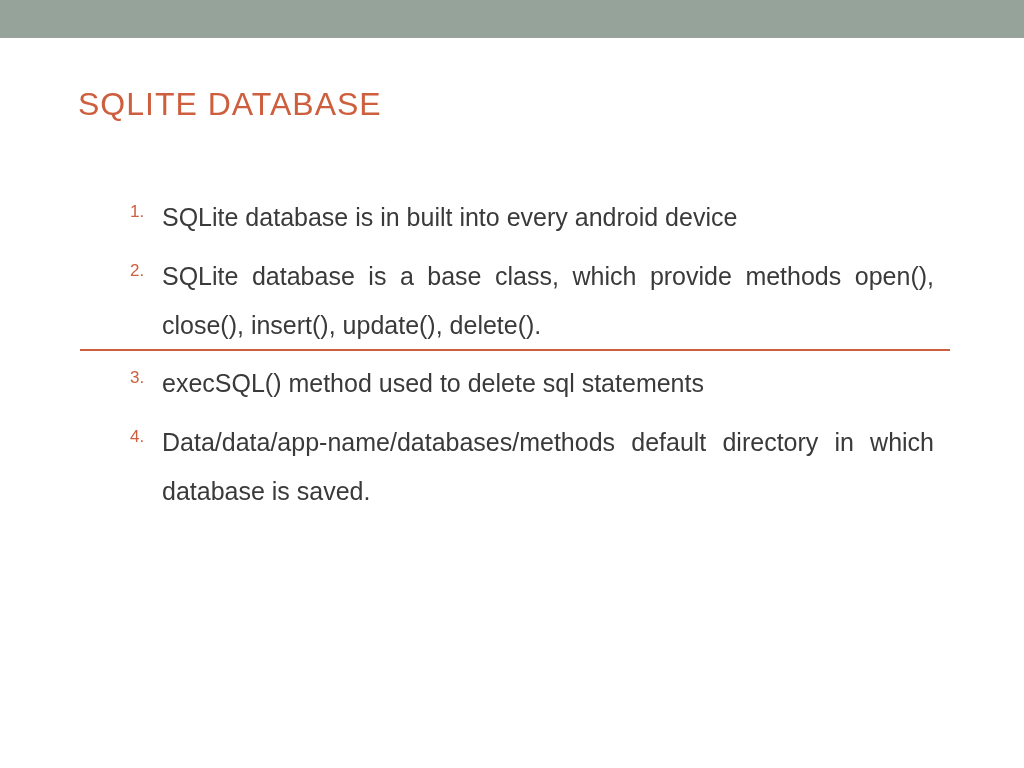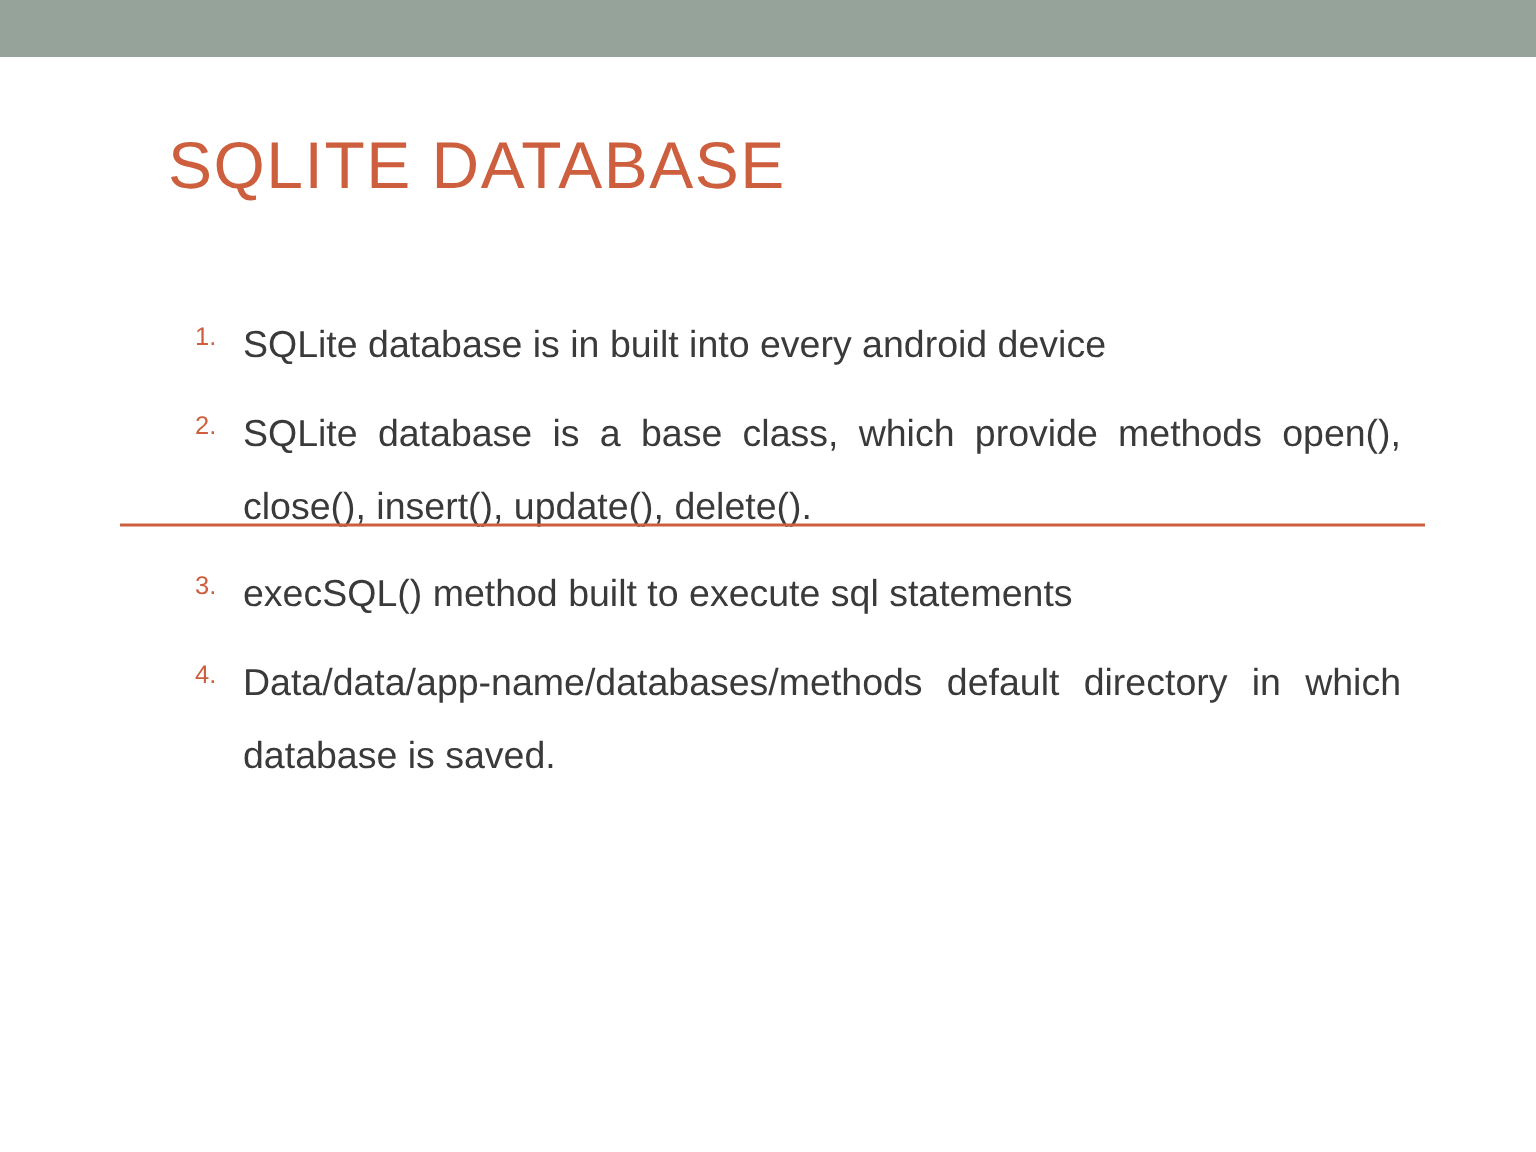--- a/index.html
+++ b/index.html
@@ -14,26 +14,26 @@
       font-family: Arial, Helvetica, sans-serif;
       position: relative;
       overflow: hidden;
     }
     .top-bar {
       width: 100%;
       height: 38px;
       background: #95a39b;
     }
     .slide-title {
-      font-size: 44px;
+      font-size: 32px;
       font-weight: 400;
       color: #cd5f3e;
       letter-spacing: 1px;
       margin-top: 48px;
-      margin-left: 112px;
+      margin-left: 78px;
       font-family: Arial, sans-serif;
     }
     .content {
       margin-top: 70px;
       margin-left: 130px;
       margin-right: 90px;
       position: relative;
     }
     .list {
       list-style: none;
@@ -71,18 +71,18 @@
 <body>
 
 <div class="top-bar"></div>
 
 <h1 class="slide-title">SQLITE DATABASE</h1>
 
 <div class="content">
   <ol class="list">
     <li class="list-item">SQLite database is in built into every android device</li>
     <li class="list-item">SQLite database is a base class, which provide methods open(), close(), insert(), update(), delete().</li>
-    <li class="list-item">execSQL() method built to execute sql statements</li>
+    <li class="list-item">execSQL() method used to delete sql statements</li>
     <li class="list-item">Data/data/app-name/databases/methods default directory in which database is saved.</li>
   </ol>
 </div>
 
 <div class="underline-rule"></div>
 
 </body></html>

